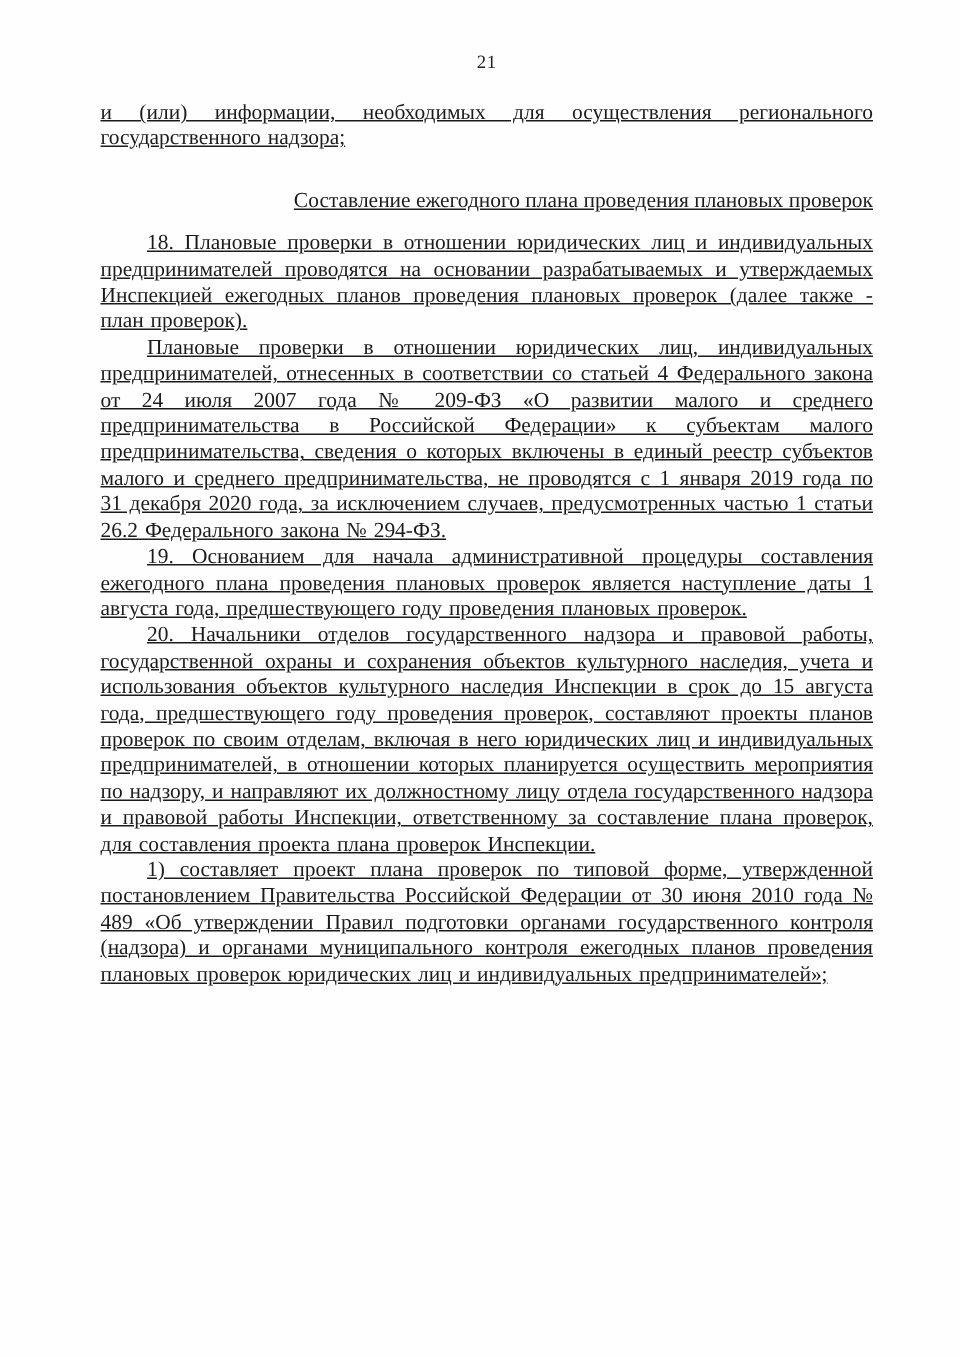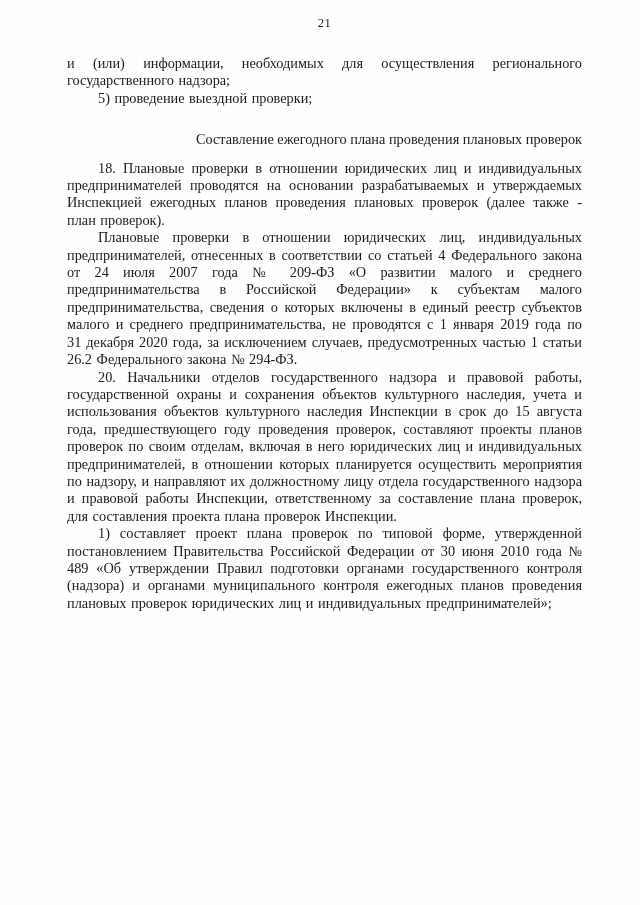--- a/index.html
+++ b/index.html
@@ -11,35 +11,36 @@
     position: relative;
     width: 640px;
     height: 905px;
     background: #fefefe;
     overflow: hidden;
     font-family: "Liberation Serif", "DejaVu Serif", serif;
     color: #1b1b1b;
   }
   .page-number {
     position: absolute;
-    top: 16px;
+    top: 34px;
     left: 67px;
     width: 515px;
     text-align: center;
     font-size: 12.5px;
     letter-spacing: 0.5px;
     color: #222222;
   }
   .content {
     position: absolute;
-    top: 55px;
+    top: 67px;
     left: 67px;
     width: 515px;
     font-size: 14.3px;
     line-height: 17.4px;
+    text-decoration: underline;
   }
   .para {
     margin: 0;
     text-align: justify;
     text-align-last: left;
     text-indent: 31px;
     word-spacing: 1px;
   }
   .para.no-indent {
     text-indent: 0;
@@ -53,20 +54,20 @@
   }
 </style>
 </head>
 <body>
 
 <div class="page">
   <div class="page-number">21</div>
 
   <div class="content">
     <p class="para no-indent">и (или) информации, необходимых для осуществления регионального государственного надзора;</p>
-    <p class="para">5) проведение выездной проверки;</p>
     <h2 class="heading">Составление ежегодного плана проведения плановых проверок</h2>
     <p class="para">18. Плановые проверки в отношении юридических лиц и индивидуальных предпринимателей проводятся на основании разрабатываемых и утверждаемых Инспекцией ежегодных планов проведения плановых проверок (далее также - план проверок).</p>
     <p class="para">Плановые проверки в отношении юридических лиц, индивидуальных предпринимателей, отнесенных в соответствии со статьей 4 Федерального закона от 24 июля 2007 года № 209-ФЗ «О развитии малого и среднего предпринимательства в Российской Федерации» к субъектам малого предпринимательства, сведения о которых включены в единый реестр субъектов малого и среднего предпринимательства, не проводятся с 1 января 2019 года по 31 декабря 2020 года, за исключением случаев, предусмотренных частью 1 статьи 26.2 Федерального закона № 294-ФЗ.</p>
+    <p class="para">19. Основанием для начала административной процедуры составления ежегодного плана проведения плановых проверок является наступление даты 1 августа года, предшествующего году проведения плановых проверок.</p>
     <p class="para">20. Начальники отделов государственного надзора и правовой работы, государственной охраны и сохранения объектов культурного наследия, учета и использования объектов культурного наследия Инспекции в срок до 15 августа года, предшествующего году проведения проверок, составляют проекты планов проверок по своим отделам, включая в него юридических лиц и индивидуальных предпринимателей, в отношении которых планируется осуществить мероприятия по надзору, и направляют их должностному лицу отдела государственного надзора и правовой работы Инспекции, ответственному за составление плана проверок, для составления проекта плана проверок Инспекции.</p>
     <p class="para">1) составляет проект плана проверок по типовой форме, утвержденной постановлением Правительства Российской Федерации от 30 июня 2010 года № 489 «Об утверждении Правил подготовки органами государственного контроля (надзора) и органами муниципального контроля ежегодных планов проведения плановых проверок юридических лиц и индивидуальных предпринимателей»;</p>
   </div>
 </div>
 
 </body></html>

